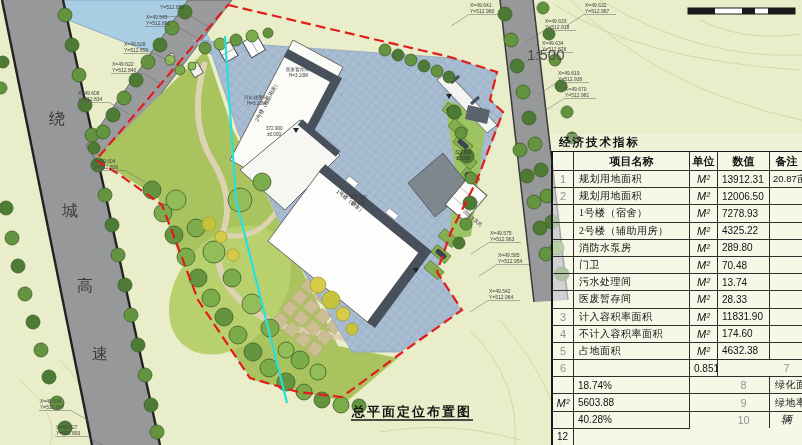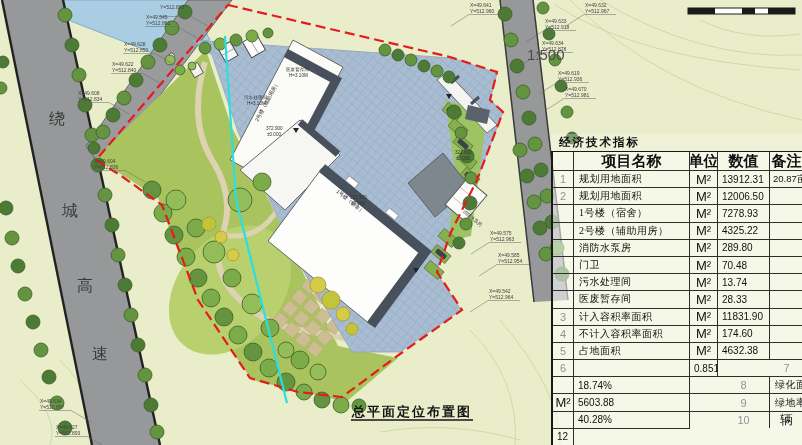--- a/index.html
+++ b/index.html
@@ -14,24 +14,24 @@
   .econ-title{font-size:11.5px;font-weight:bold;color:#101010;letter-spacing:2px;
               padding-left:8px;height:17px;line-height:17px;
               background:rgba(255,255,255,0.28);}
   .econ-grid{display:grid;grid-template-columns:21px 116px 28px 52px 34px;
              grid-template-rows:18px repeat(16,17.2px);
              background:rgba(255,255,255,0.55);
              border:1.6px solid #181818;border-left-width:2.4px;}
   .tc{border-right:1px solid #2e2e2e;border-top:1px solid #2e2e2e;
       display:flex;align-items:center;overflow:hidden;white-space:nowrap;
       font-size:10px;color:#111;}
-  .tc.hd{justify-content:center;font-weight:bold;font-size:15px;border-top:none;}
+  .tc.hd{justify-content:center;font-weight:bold;font-size:11px;border-top:none;}
   .tc.num{justify-content:center;color:#8f9597;font-size:11px;}
   .tc.name{padding-left:5px;letter-spacing:0.5px;font-family:Liberation Serif, serif;}
-  .tc.unit{justify-content:center;font-size:13px;}
+  .tc.unit{justify-content:center;font-size:11px;font-style:italic;}
   .tc.val{padding-left:4px;}
   .tc.rem{padding-left:3px;font-size:9.5px;border-right:none;}
 </style>
 </head>
 <body>
 
 <div class="stage">
 
 <svg width="802" height="445" viewBox="0 0 802 445">
   <defs>

